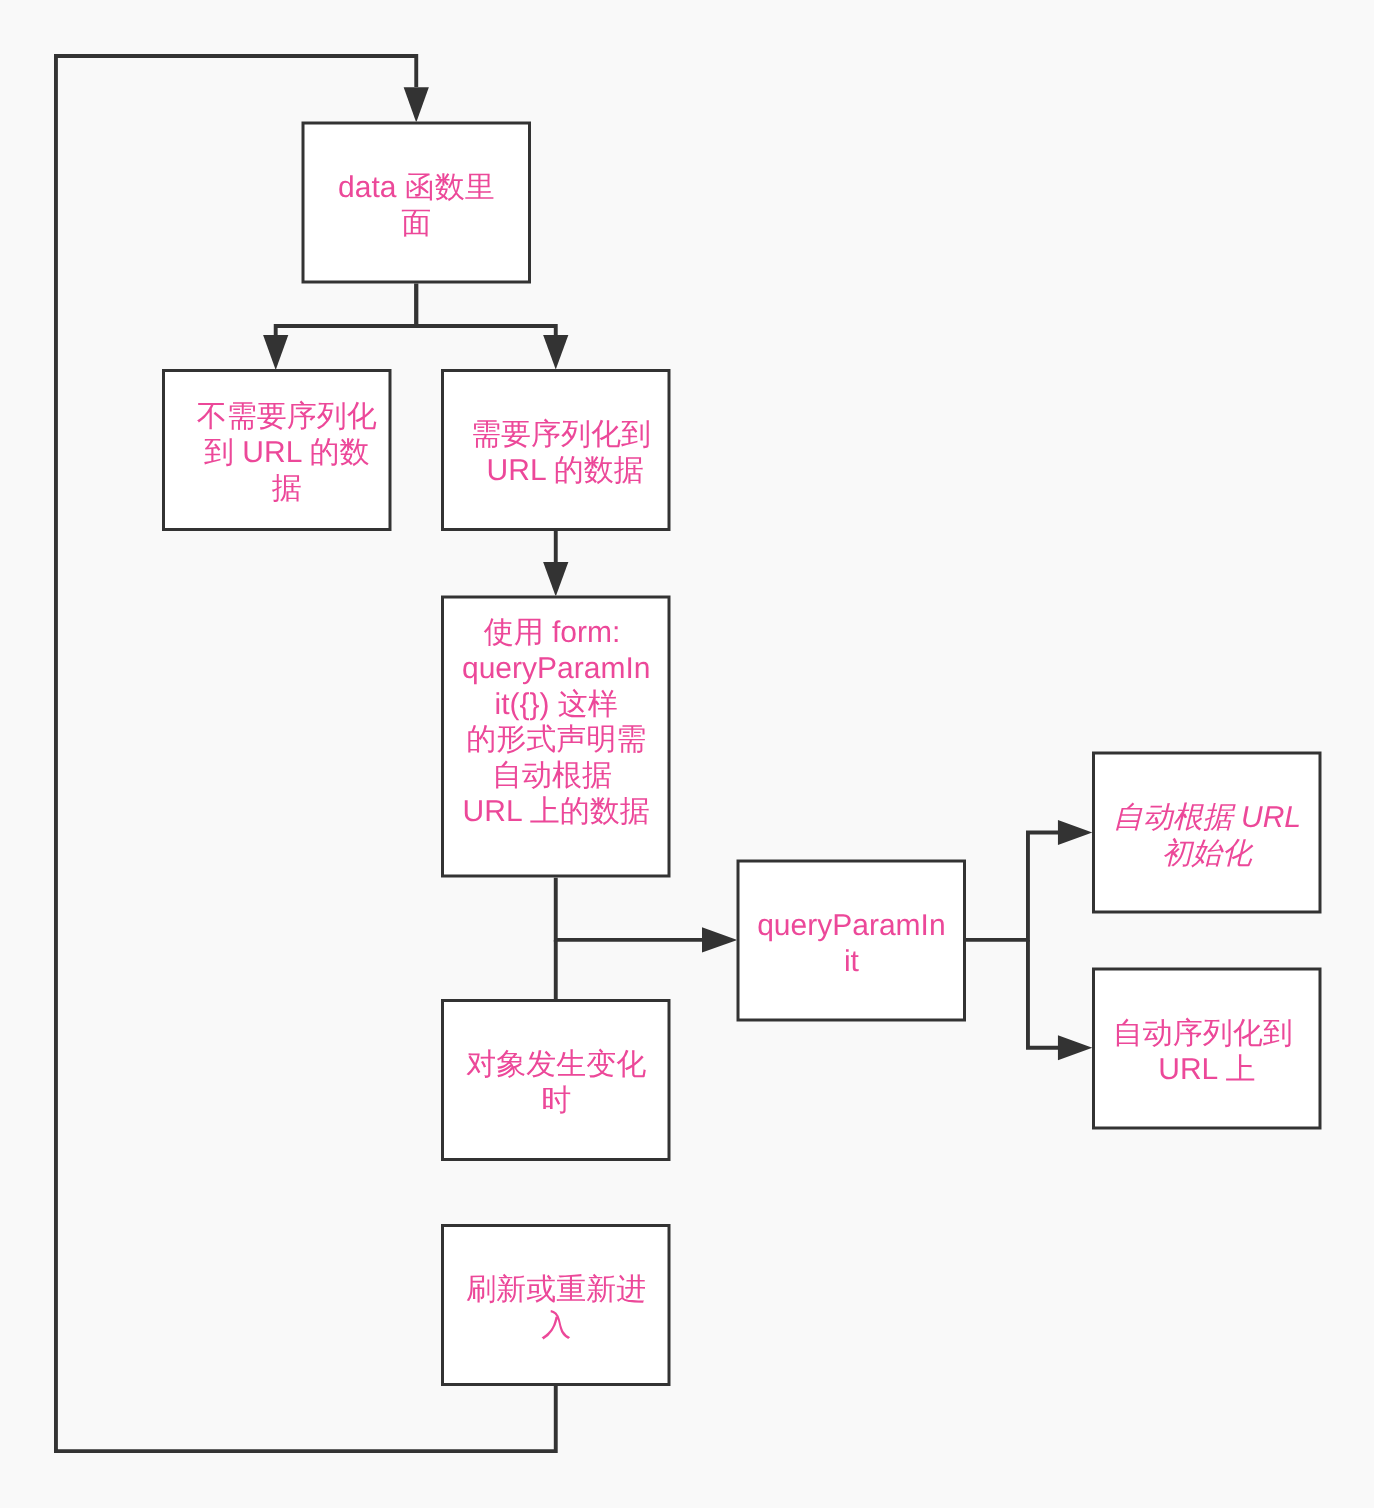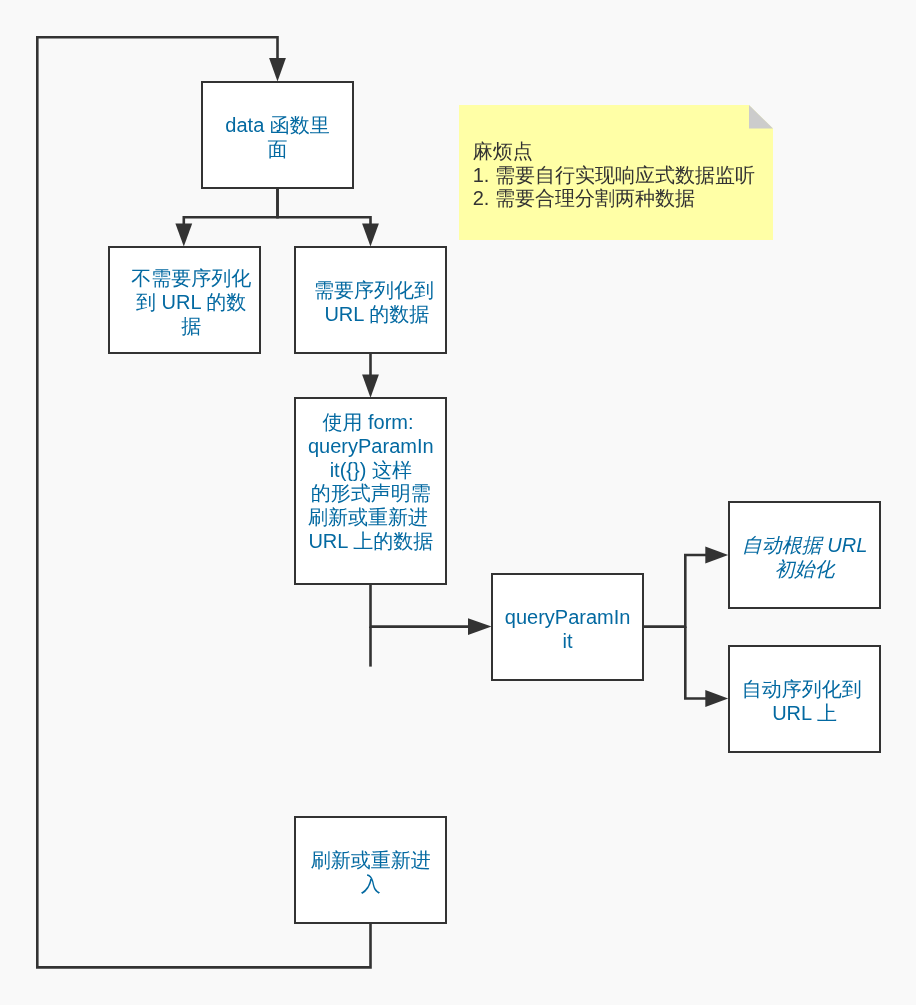--- a/index.html
+++ b/index.html
@@ -2,21 +2,21 @@
 <html><head>
 <meta charset="utf-8">
 <style>
   html,body{margin:0;padding:0;}
   body{width:916px;height:1005px;background:#f9f9f9;
        font-family:"Liberation Sans",sans-serif;overflow:hidden;}
   #stage{position:relative;width:916px;height:1005px;background:#f9f9f9;}
   svg.edges{position:absolute;left:0;top:0;}
   .node{position:absolute;background:#ffffff;border:2.6px solid #333333;box-sizing:border-box;
         display:flex;align-items:center;justify-content:center;
-        font-size:20px;line-height:23.8px;color:#0369a1;}
+        font-size:20px;line-height:23.8px;color:#ec4899;}
   .node .lbl{display:block;text-align:center;white-space:pre;}
   .note{position:absolute;color:#333333;font-size:20px;line-height:23.8px;}
   .note .txt{position:absolute;white-space:pre;left:14px;}
 </style>
 </head>
 <body>
 
 <div id="stage">
 
   <svg class="edges" width="916" height="1005" viewBox="0 0 916 1005">
@@ -52,43 +52,38 @@
   </div>
   <div class="node" style="left:294.3px;top:246.2px;width:153px;height:107.4px;">
     <span class="lbl" style="position:relative;top:3px;margin-left:12px;">需要序列化到 
 URL 的数据</span>
   </div>
   <div class="node" style="left:294.3px;top:397.2px;width:153px;height:188.3px;">
     <span class="lbl" style="position:relative;top:-9px;">使用 form: 
 queryParamIn
 it({}) 这样
 的形式声明需
-刷新或重新进 
+自动根据 
 URL 上的数据</span>
   </div>
   <div class="node" style="left:491.1px;top:573.2px;width:153px;height:107.4px;">
     <span class="lbl" style="position:relative;top:3px;">queryParamIn
 it</span>
   </div>
   <div class="node" style="left:728.1px;top:501.2px;width:153px;height:107.4px;font-style:italic;">
     <span class="lbl" style="position:relative;top:3px;">自动根据 URL
 初始化</span>
   </div>
   <div class="node" style="left:728.1px;top:645.2px;width:153px;height:107.4px;">
     <span class="lbl" style="position:relative;top:3px;">自动序列化到 
 URL 上</span>
   </div>
+  <div class="node" style="left:294.3px;top:666.4px;width:153px;height:107.4px;">
+    <span class="lbl" style="position:relative;top:3px;">对象发生变化
+时</span>
+  </div>
   <div class="node" style="left:294.3px;top:816.2px;width:153px;height:107.4px;">
     <span class="lbl" style="position:relative;top:3px;">刷新或重新进
 入</span>
   </div>
 
-  <div class="note" style="left:458.7px;top:104.9px;width:314px;height:135px;">
-    <svg width="314" height="135" viewBox="0 0 314 135" style="position:absolute;left:0;top:0;">
-      <path d="M 0 0 L 290 0 L 314 23.6 L 314 135 L 0 135 Z" fill="#ffffa6"></path>
-      <path d="M 290 0 L 314 23.6 L 290 23.6 Z" fill="#cccccc"></path>
-    </svg>
-    <div class="txt" style="top:35.5px;">麻烦点</div>
-    <div class="txt" style="top:58.8px;">1. 需要自行实现响应式数据监听</div>
-    <div class="txt" style="top:82.1px;">2. 需要合理分割两种数据</div>
-  </div>
 
 </div>
 
 </body></html>

